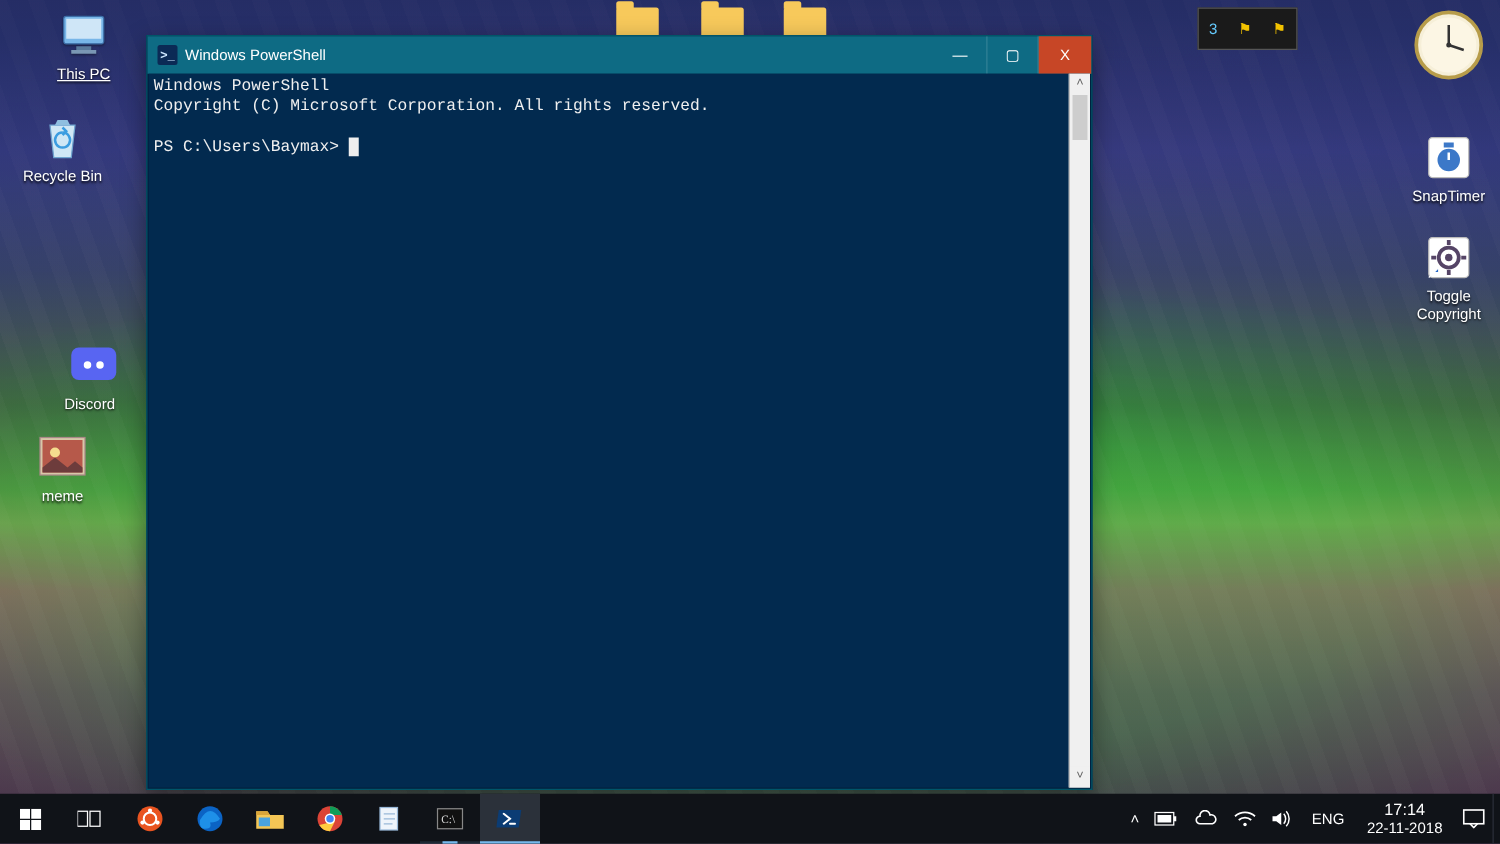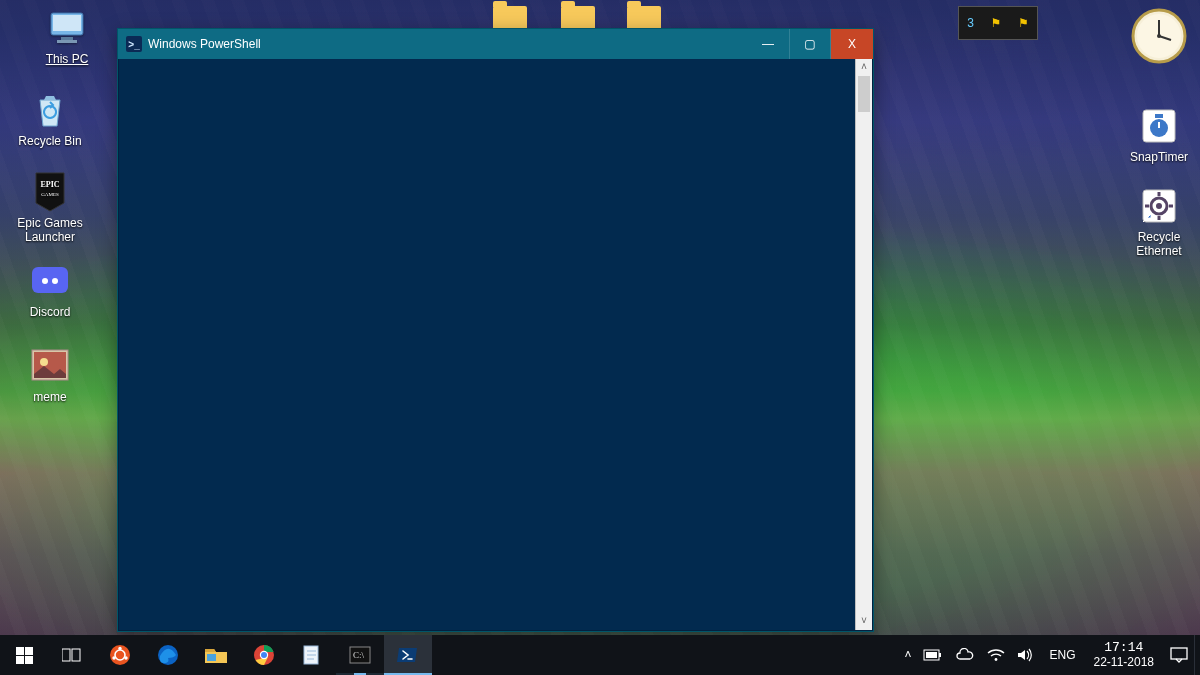--- a/index.html
+++ b/index.html
@@ -57,21 +57,21 @@
   
   .taskbar { position:absolute; left:0; right:0; bottom:0; height:40px; background:#101318; display:flex; align-items:center; color:#fff; }
   .tb-left { display:flex; align-items:center; height:100%; }
   .tb-btn { width:48px; height:40px; display:flex; align-items:center; justify-content:center; cursor:pointer; }
   .tb-btn.active { background:#2b313a; box-shadow: inset 0 -2px 0 #76b9ed; }
   .tb-btn.running { box-shadow: inset 0 -2px 0 #76b9ed22; position:relative; }
   .tb-btn.running::after{content:"";position:absolute;bottom:0;left:18px;right:18px;height:2px;background:#76b9ed;}
   .tray { margin-left:auto; display:flex; align-items:center; height:100%; font-size:12px; }
   .tray .ti { padding:0 6px; height:40px; display:flex; align-items:center; justify-content:center; cursor:pointer; }
   .tray .clock { padding: 0 10px; text-align:center; line-height:1.1; font-size:12px; }
-  .tray .clock div:first-child{font-size:13px;font-family:Liberation Mono, monospace;}
+  .tray .clock div:first-child{font-size:13px;}
   .show-desktop { width:6px; height:40px; border-left:1px solid #2a2f38; }
 
   
   .dright { position:absolute; right:6px; top:6px; display:flex; flex-direction:column; align-items:center; gap:40px; }
   .clockwidget { width:60px; height:60px; display:flex; align-items:center; justify-content:center; }
 
   svg { display:block; }
 </style>
 </head>
 <body>
@@ -97,32 +97,22 @@
       <svg width="36" height="40" viewBox="0 0 36 40">
           <path d="M8 10 L28 10 L25 36 L11 36 Z" fill="#cfe7f5" stroke="#6fa4cf"></path>
           <path d="M14 6 h8 l2 4 h-12 z" fill="#8fbfe0"></path>
           <path d="M18 16 a6 6 0 1 0 0.1 0" fill="none" stroke="#3c9de0" stroke-width="2"></path>
           <path d="M18 12 l3 3 -3 3" fill="none" stroke="#3c9de0" stroke-width="2"></path>
         </svg>
     </div>
     <div class="label">Recycle Bin</div>
   </div>
 
-  <div class="di" style="left:5px; top:172px;">
-    <div class="glyph">
-      <svg width="36" height="42" viewBox="0 0 36 42">
-          <path d="M4 2 h28 v30 l-14 8 -14 -8 z" fill="#111" stroke="#333"></path>
-          <text x="18" y="16" text-anchor="middle" fill="#fff" font-size="8" font-family="Segoe UI" font-weight="700">EPIC</text>
-          <text x="18" y="25" text-anchor="middle" fill="#fff" font-size="5" font-family="Segoe UI">GAMES</text>
-        </svg>
-    </div>
-    <div class="label">Epic Games Launcher</div>
-  </div>
-
-  <div class="di" style="left:5px; top:261px;">
+
+  <div class="di" style="left:5px; top:272px;align-items:flex-end;">
     <div class="glyph">
       <svg width="40" height="36" viewBox="0 0 40 36">
           <rect x="2" y="4" width="36" height="26" rx="6" fill="#5865f2"></rect>
           <circle cx="15" cy="18" r="3" fill="#fff"></circle>
           <circle cx="25" cy="18" r="3" fill="#fff"></circle>
         </svg>
     </div>
     <div class="label">Discord</div>
   </div>
 
@@ -179,41 +169,45 @@
             <circle cx="18" cy="18" r="3" fill="#546"></circle>
             <g stroke="#546" stroke-width="3">
               <line x1="18" y1="4" x2="18" y2="8"></line>
               <line x1="18" y1="28" x2="18" y2="32"></line>
               <line x1="4" y1="18" x2="8" y2="18"></line>
               <line x1="28" y1="18" x2="32" y2="18"></line>
             </g>
             <path d="M2 34 l8 -8 v4 h-4 z" fill="#2a6ac8" stroke="#fff"></path>
           </svg>
       </div>
-      <div class="label">Recycle Ethernet</div>
+      <div class="label">Toggle Copyright</div>
     </div>
   </div>
 
   <div style="position:absolute; right:162px; top:6px; width:80px; height:34px; background:#1a1a1a; border:1px solid #555; display:flex; align-items:center; justify-content:space-around; font-size:12px; color:#f2c200;">
     <span style="color:#6cf">3</span>
       <span>⚑</span>
       <span>⚑</span>
   </div>
 </div>
 
 <div class="window">
   <div class="titlebar">
     <div class="icon">&gt;_</div>
     <div>Windows PowerShell</div>
     <div class="spacer"></div>
     <div class="winbtn">—</div>
     <div class="winbtn maxborder">▢</div>
     <div class="winbtn close">X</div>
   </div>
   <div class="client">
+    <div class="terminal"><span>Windows PowerShell</span>
+<span>Copyright (C) Microsoft Corporation. All rights reserved.</span>
+
+<span>PS C:\Users\Baymax&gt;</span> <span style="background:#eee;color:#022a4f">&nbsp;</span></div>
     <div class="vscroll">
       <div class="arrow">˄</div>
       <div class="track">
         <div class="thumb"></div>
       </div>
       <div class="arrow down">˅</div>
     </div>
   </div>
 </div>
 

